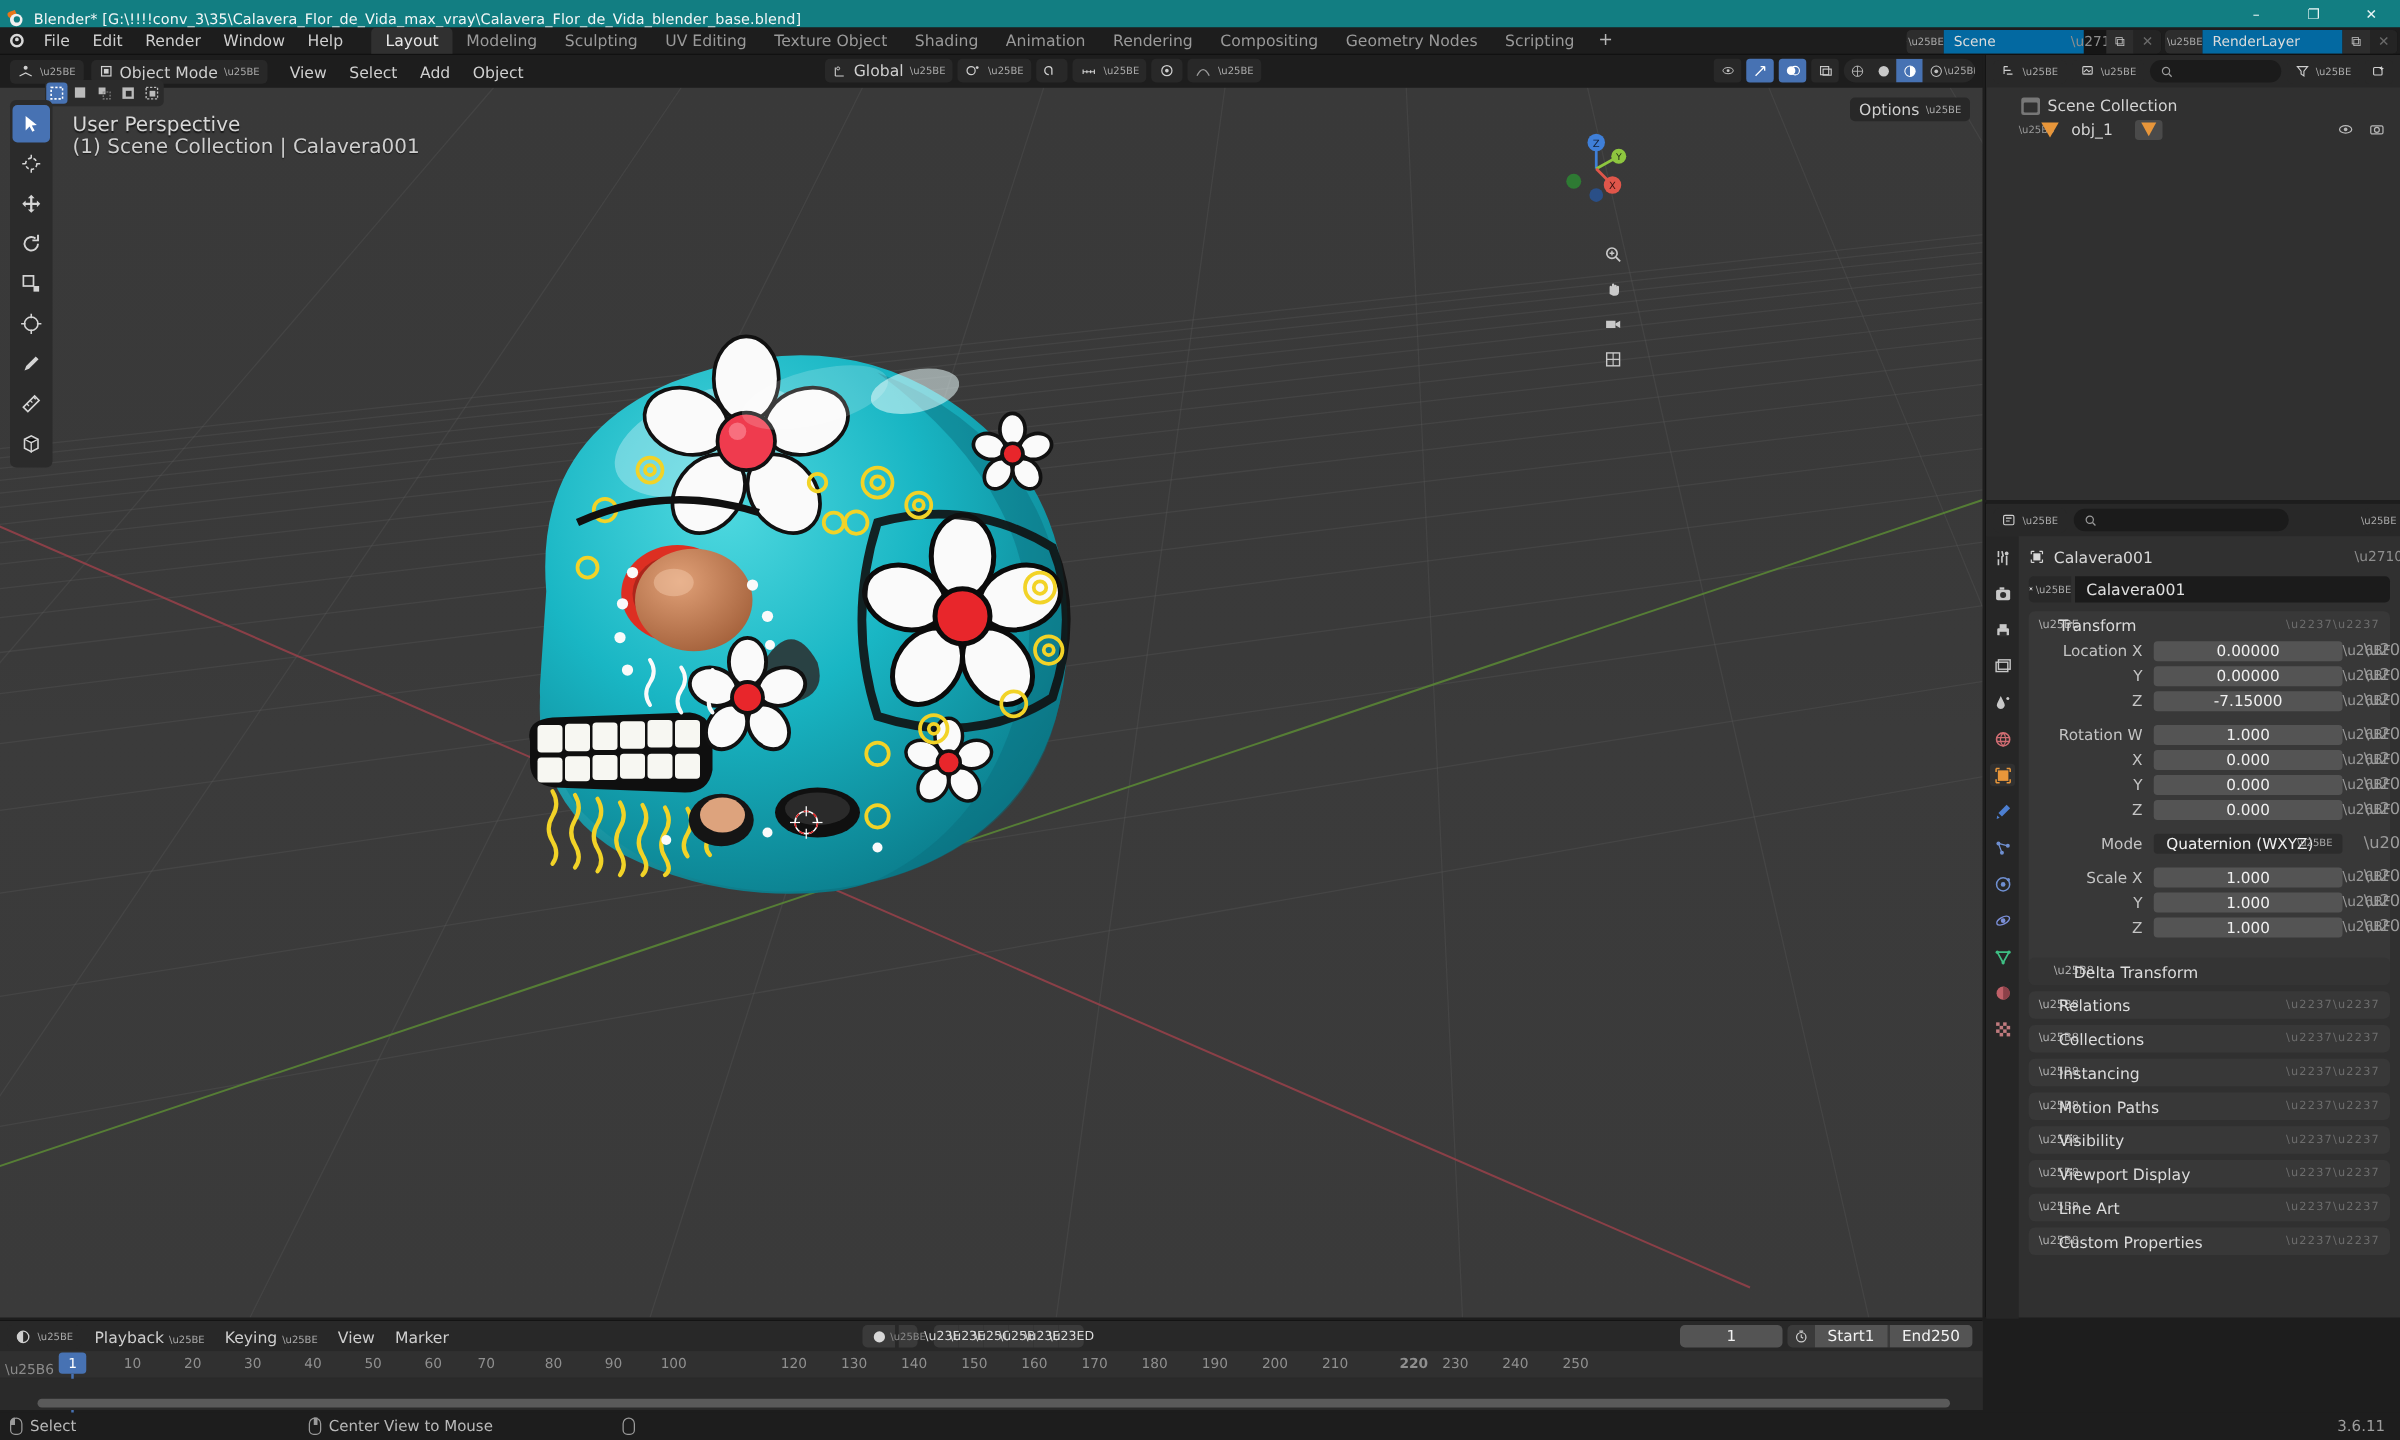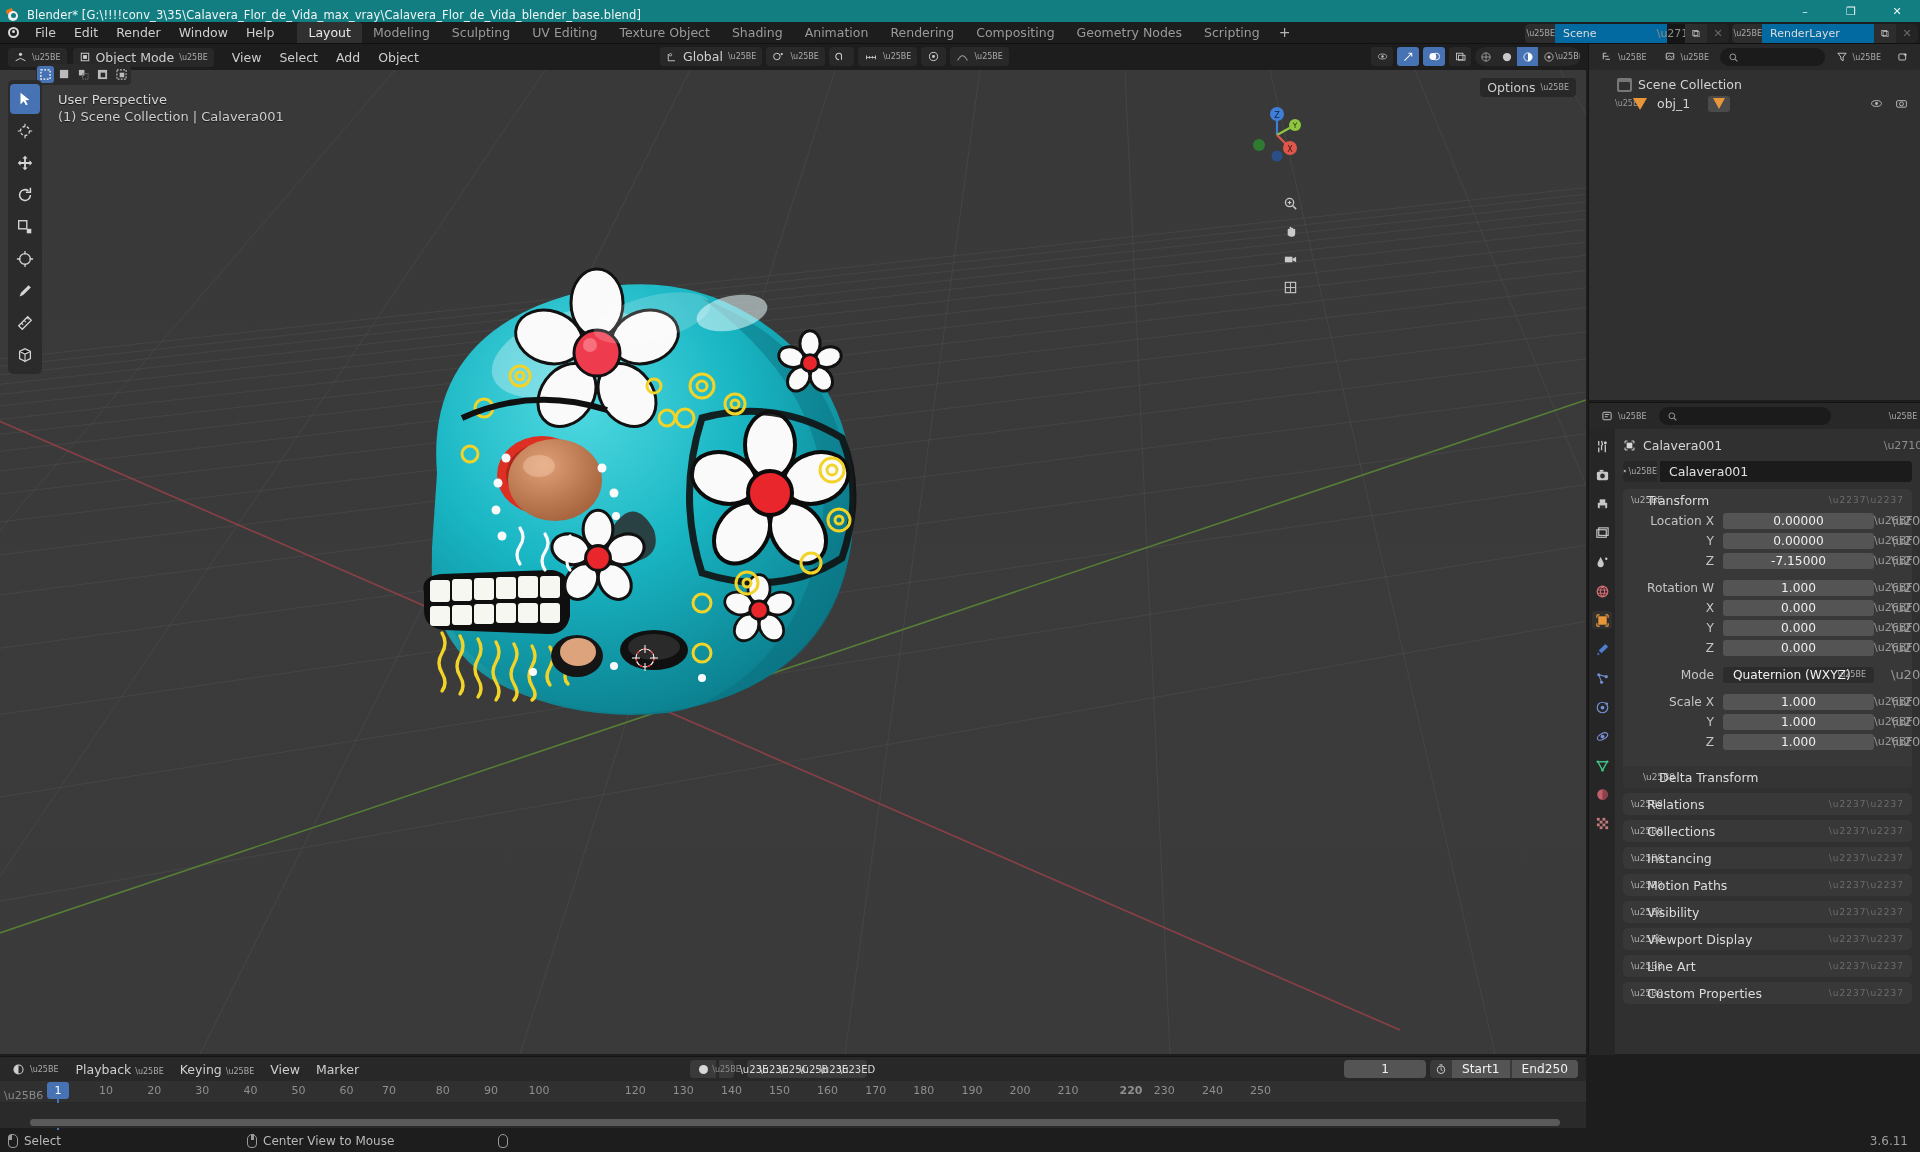--- a/index.html
+++ b/index.html
@@ -69,21 +69,21 @@
   
   .vp-canvas{ position:absolute;left:0;top:26px;width:1586px;height:984px; overflow:hidden;
               background:linear-gradient(to bottom,#393939 0%,#3a3a3a 46%,#3b3b3b 52%,#3a3a3a 100%);}
 
   .toolshelf{ position:absolute; left:8px; top:36px; width:34px; background:#2b2b2b; border-radius:5px;
               padding:4px 0; display:flex; flex-direction:column; gap:2px; z-index:6;}
   .tool{ width:30px;height:30px;margin:0 2px;border-radius:4px;display:flex;align-items:center;justify-content:center;color:#d5d5d5;}
   .tool.active{ background:#4772b3;}
   .tool svg{ width:18px;height:18px; }
 
-  .vp-overlay-text{ position:absolute; left:58px; top:48px; font-size:13px; color:#d8d8d8; line-height:15px; z-index:4; text-shadow:0 1px 1px #00000099;}
+  .vp-overlay-text{ position:absolute; left:58px; top:48px; font-size:16px; color:#d8d8d8; line-height:15px; z-index:4; text-shadow:0 1px 1px #00000099;}
   .vp-overlay-text .l2{ color:#cfcfcf; margin-top:2px;}
 
   .selmodes{ position:absolute; left:36px; top:20px; display:flex; background:#2b2b2b; border-radius:4px; z-index:6;}
   .selmodes div{ width:17px;height:17px; margin:2px 1px; border-radius:3px; display:flex;align-items:center;justify-content:center;}
   .selmodes div.on{ background:#4772b3;}
   .selmodes svg{width:11px;height:11px;}
 
   .gizmo{ position:absolute; right:278px; top:60px; width:62px;height:62px; z-index:6;}
 
   .vp-right-icons{ position:absolute; right:286px; top:150px; display:flex;flex-direction:column; gap:9px; z-index:6;}

